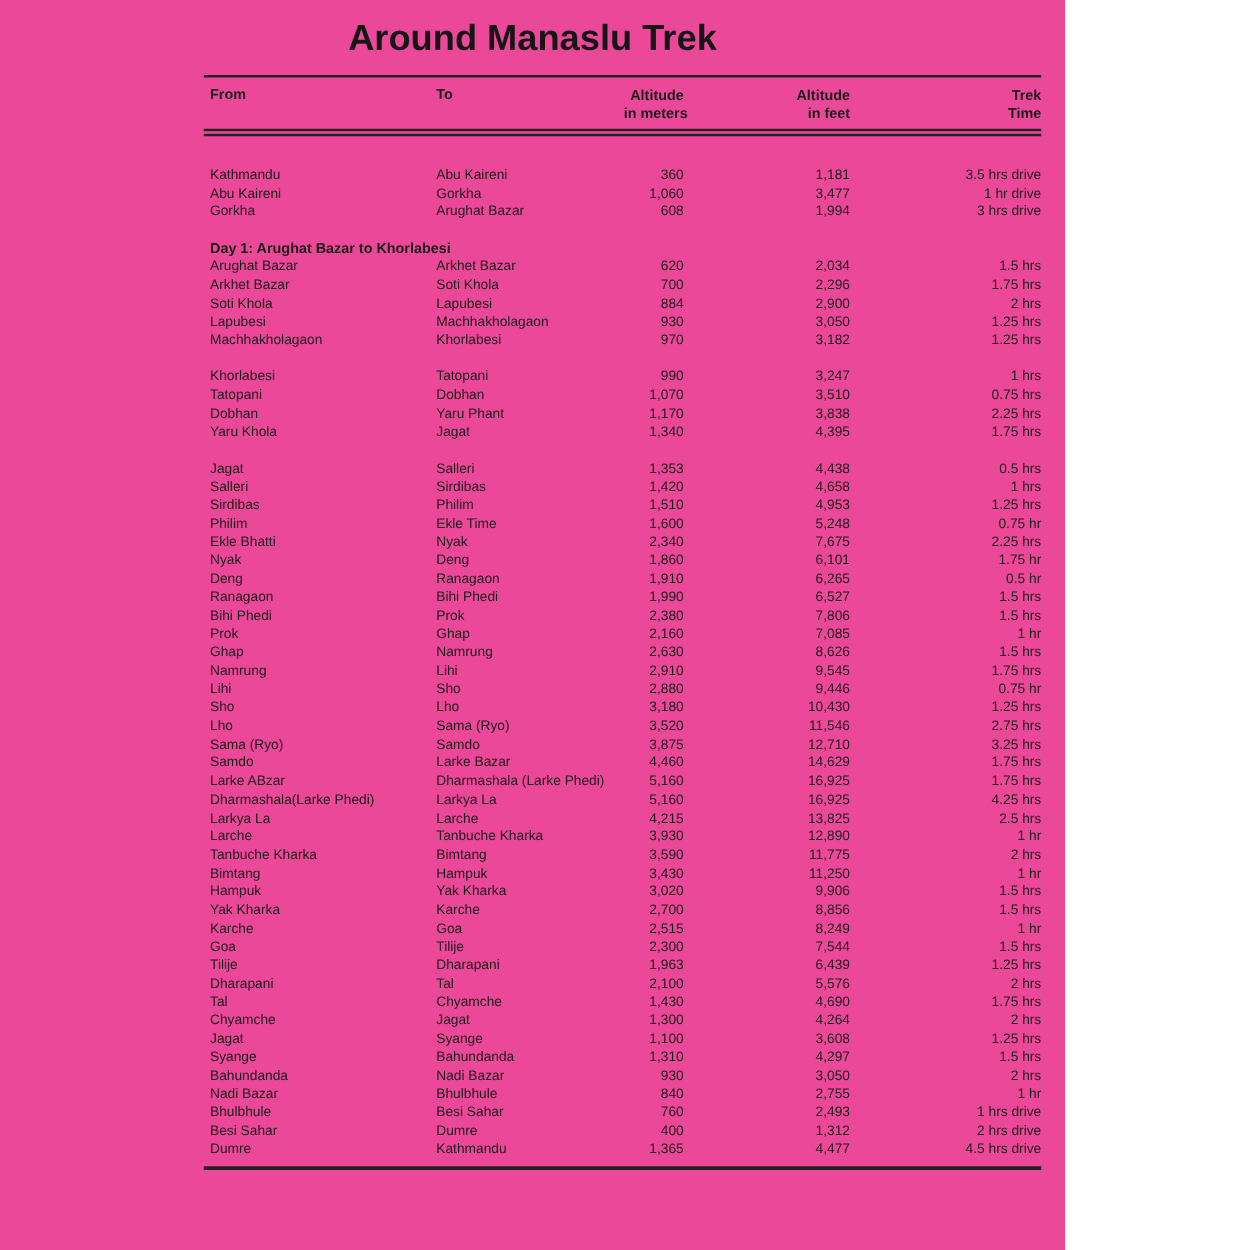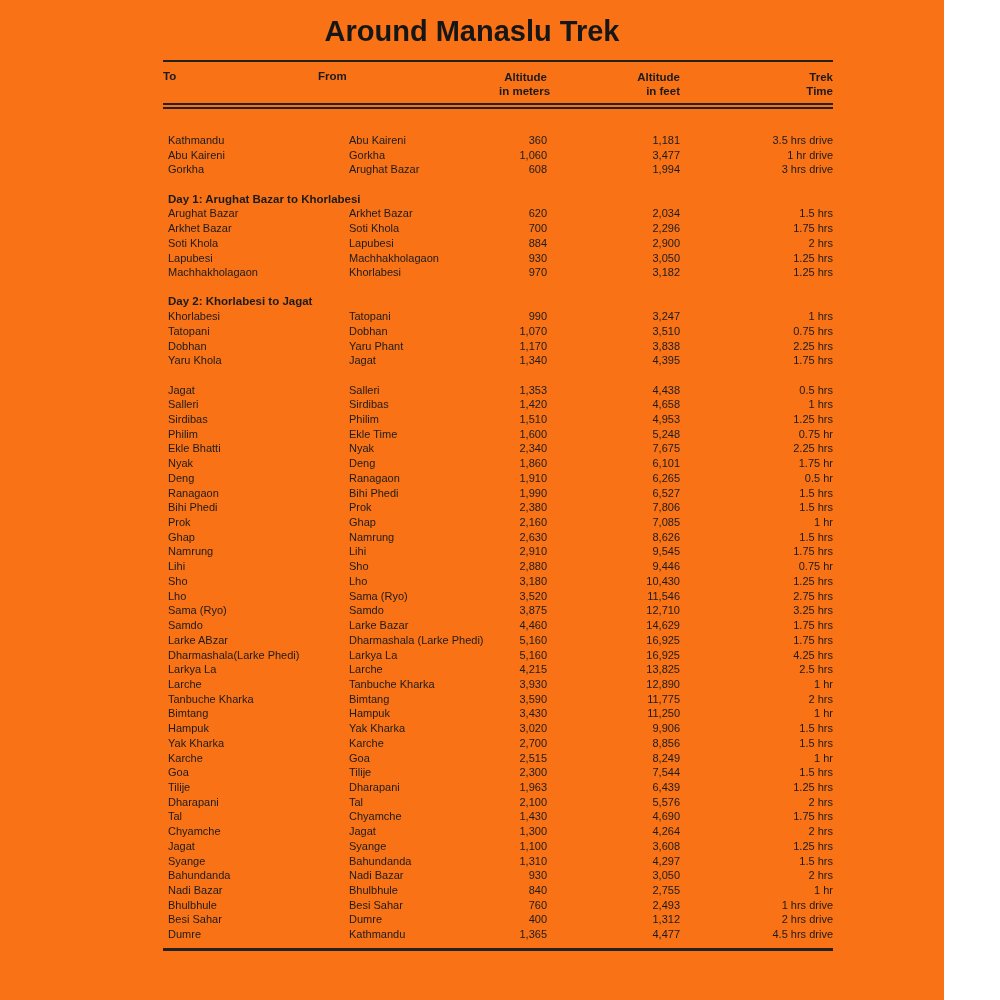--- a/index.html
+++ b/index.html
@@ -1,18 +1,18 @@
 <!DOCTYPE html>
 <html><head>
 <meta charset="utf-8">
 <style>
   html,body { margin:0; padding:0; background:#ffffff; }
   .page {
-    width:944px; height:1000px; position:relative;
-    background:#f97316; color:#1b1b1b;
+    width:852px; height:1000px; position:relative;
+    background:#ec4899; color:#1b1b1b;
     font-family:"Liberation Sans", sans-serif;
     overflow:hidden;
   }
   .title {
     margin:14px 0 0 0; text-align:center;
     font-size:29px; font-weight:bold; letter-spacing:0px;
     color:#161616; line-height:34px;
   }
   .doc { width:670px; margin-left:163px; }
   .rule-top { margin-top:12px; border-top:2.5px solid #222; height:0; }
@@ -37,22 +37,22 @@
 </head>
 <body>
 
 <div class="page">
   <h1 class="title">Around Manaslu Trek</h1>
 
   <div class="doc">
     <div class="rule-top"></div>
 
     <div class="hrow">
+      <div class="c c-from">From</div>
       <div class="c c-to">To</div>
-      <div class="c c-from">From</div>
       <div class="c c-m">
         <div class="hline">Altitude</div>
         <div class="hline">in meters</div>
       </div>
       <div class="c c-ft">
         <div class="hline">Altitude</div>
         <div class="hline">in feet</div>
       </div>
       <div class="c c-time">
         <div class="hline">Trek</div>
@@ -130,21 +130,20 @@
     <div class="c c-from">Machhakholagaon</div>
     <div class="c c-to">Khorlabesi</div>
     <div class="c c-m">970</div>
     <div class="c c-ft">3,182</div>
     <div class="c c-time">1.25 hrs</div>
   </div>
 </div>
   </div>
 
   <div class="section">
-    <div class="sec-heading">Day 2: Khorlabesi to Jagat</div>
     <div class="rows">
   <div class="row">
     <div class="c c-from">Khorlabesi</div>
     <div class="c c-to">Tatopani</div>
     <div class="c c-m">990</div>
     <div class="c c-ft">3,247</div>
     <div class="c c-time">1 hrs</div>
   </div>
 
   <div class="row">

